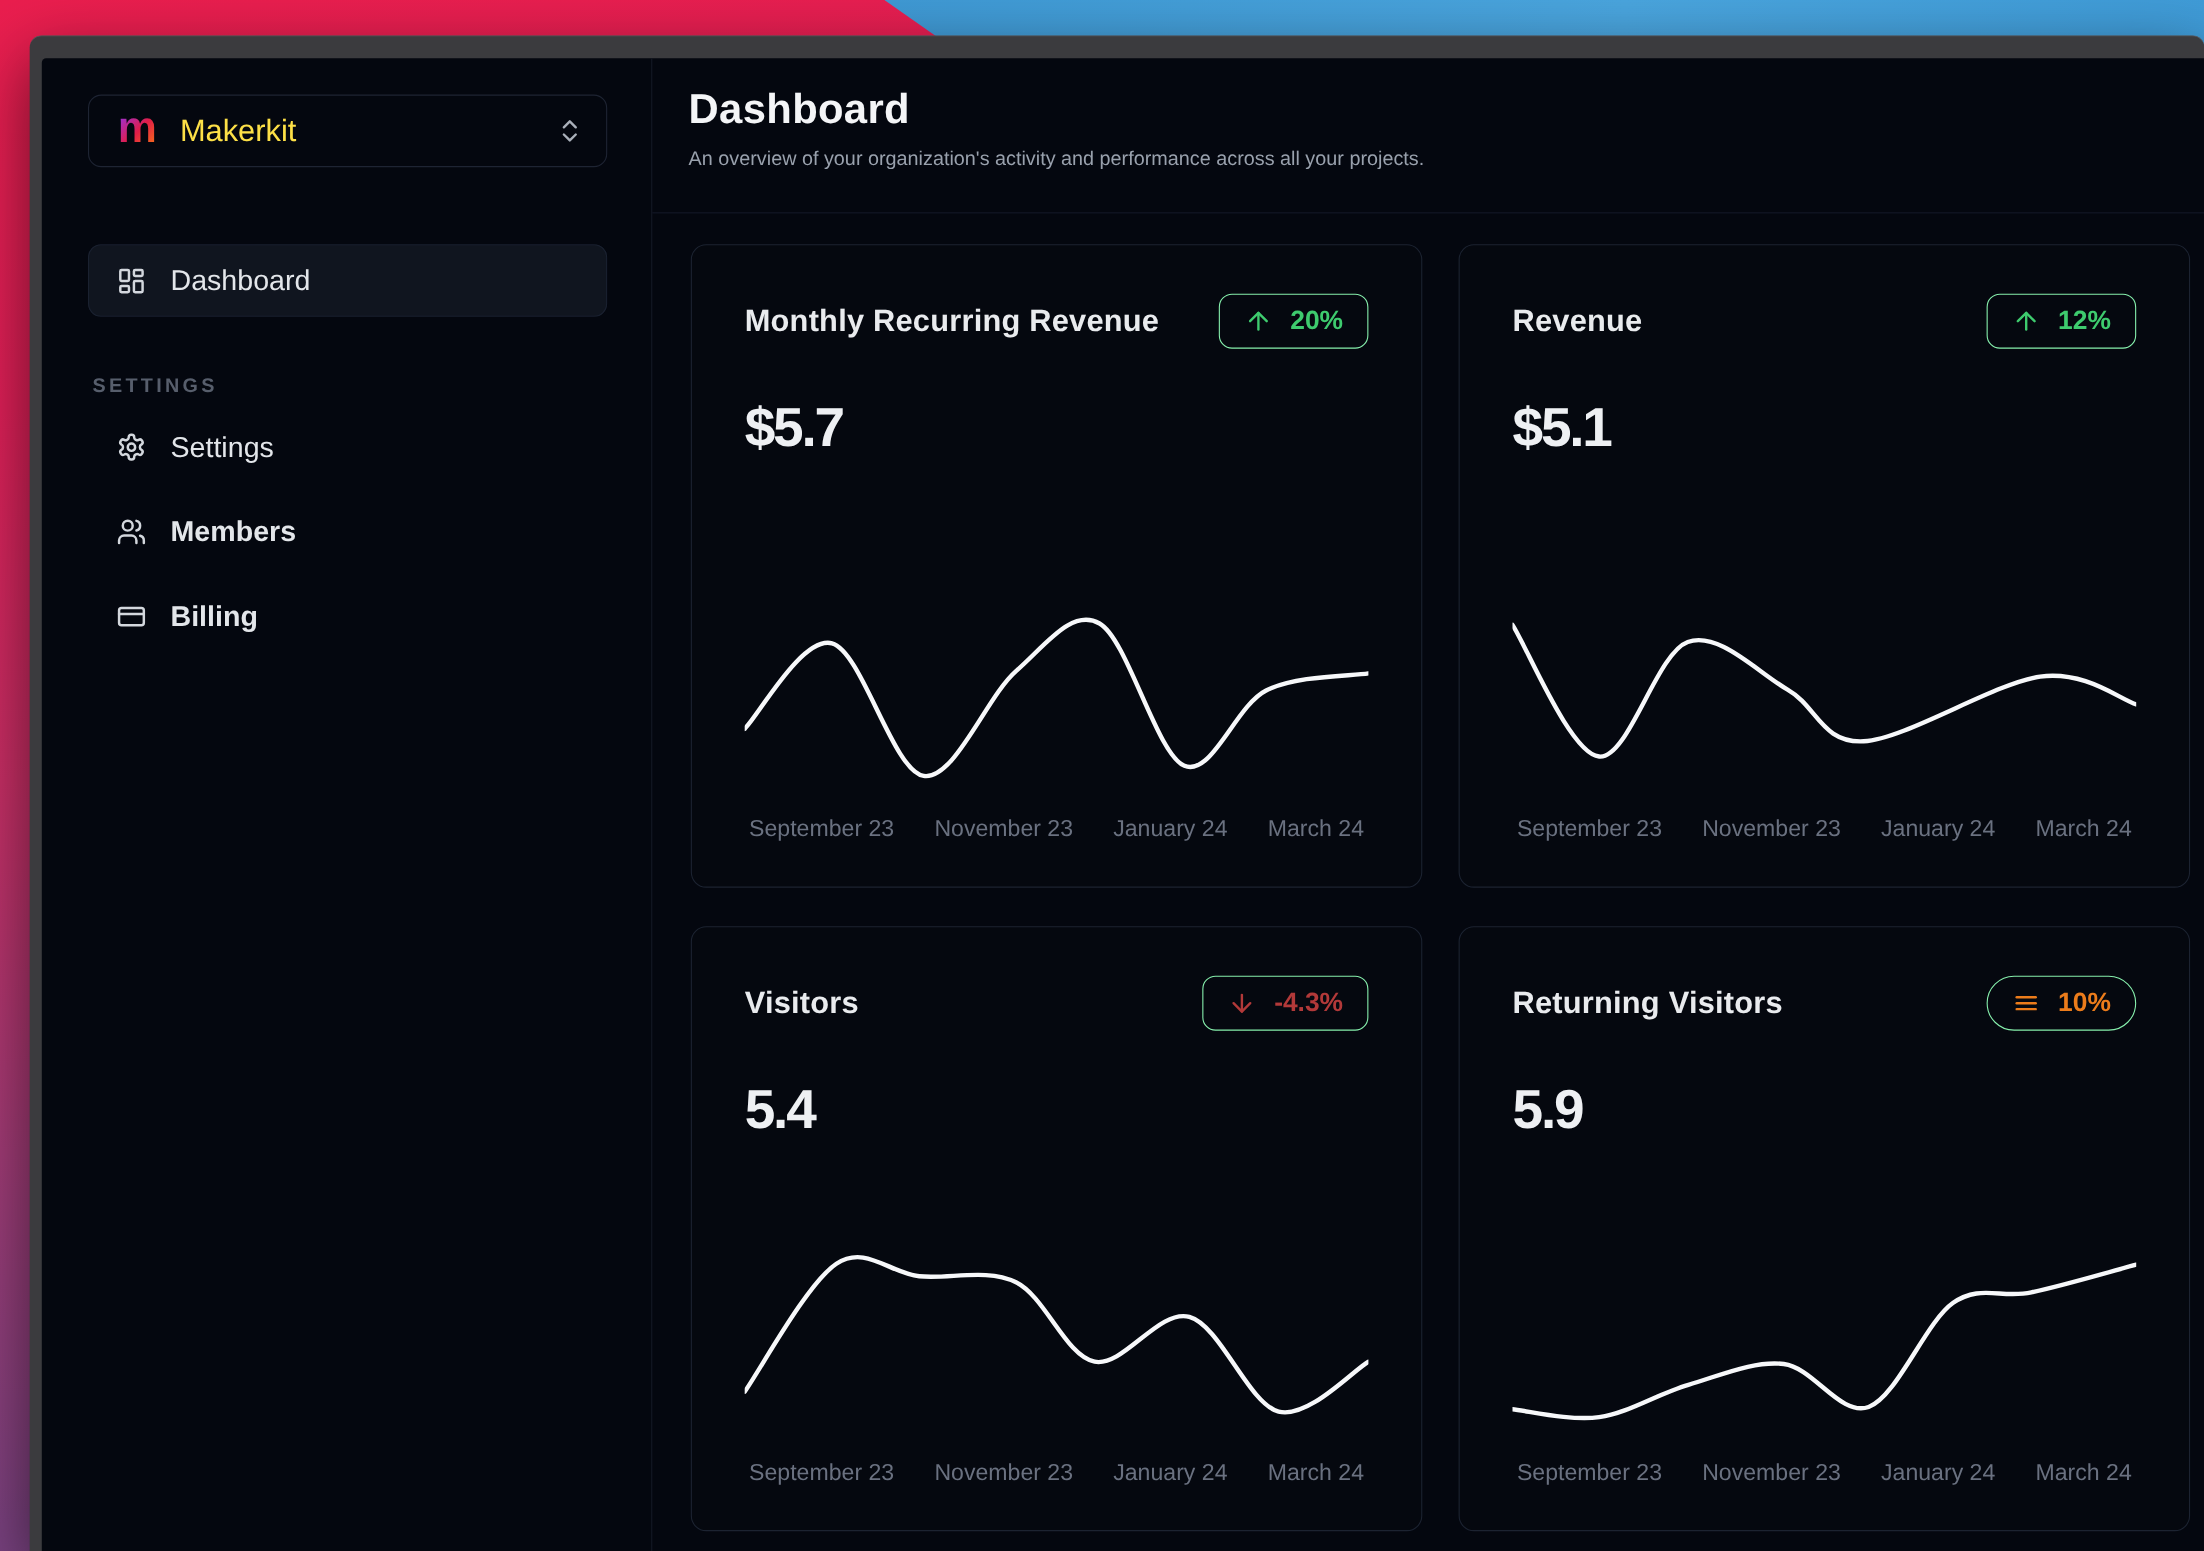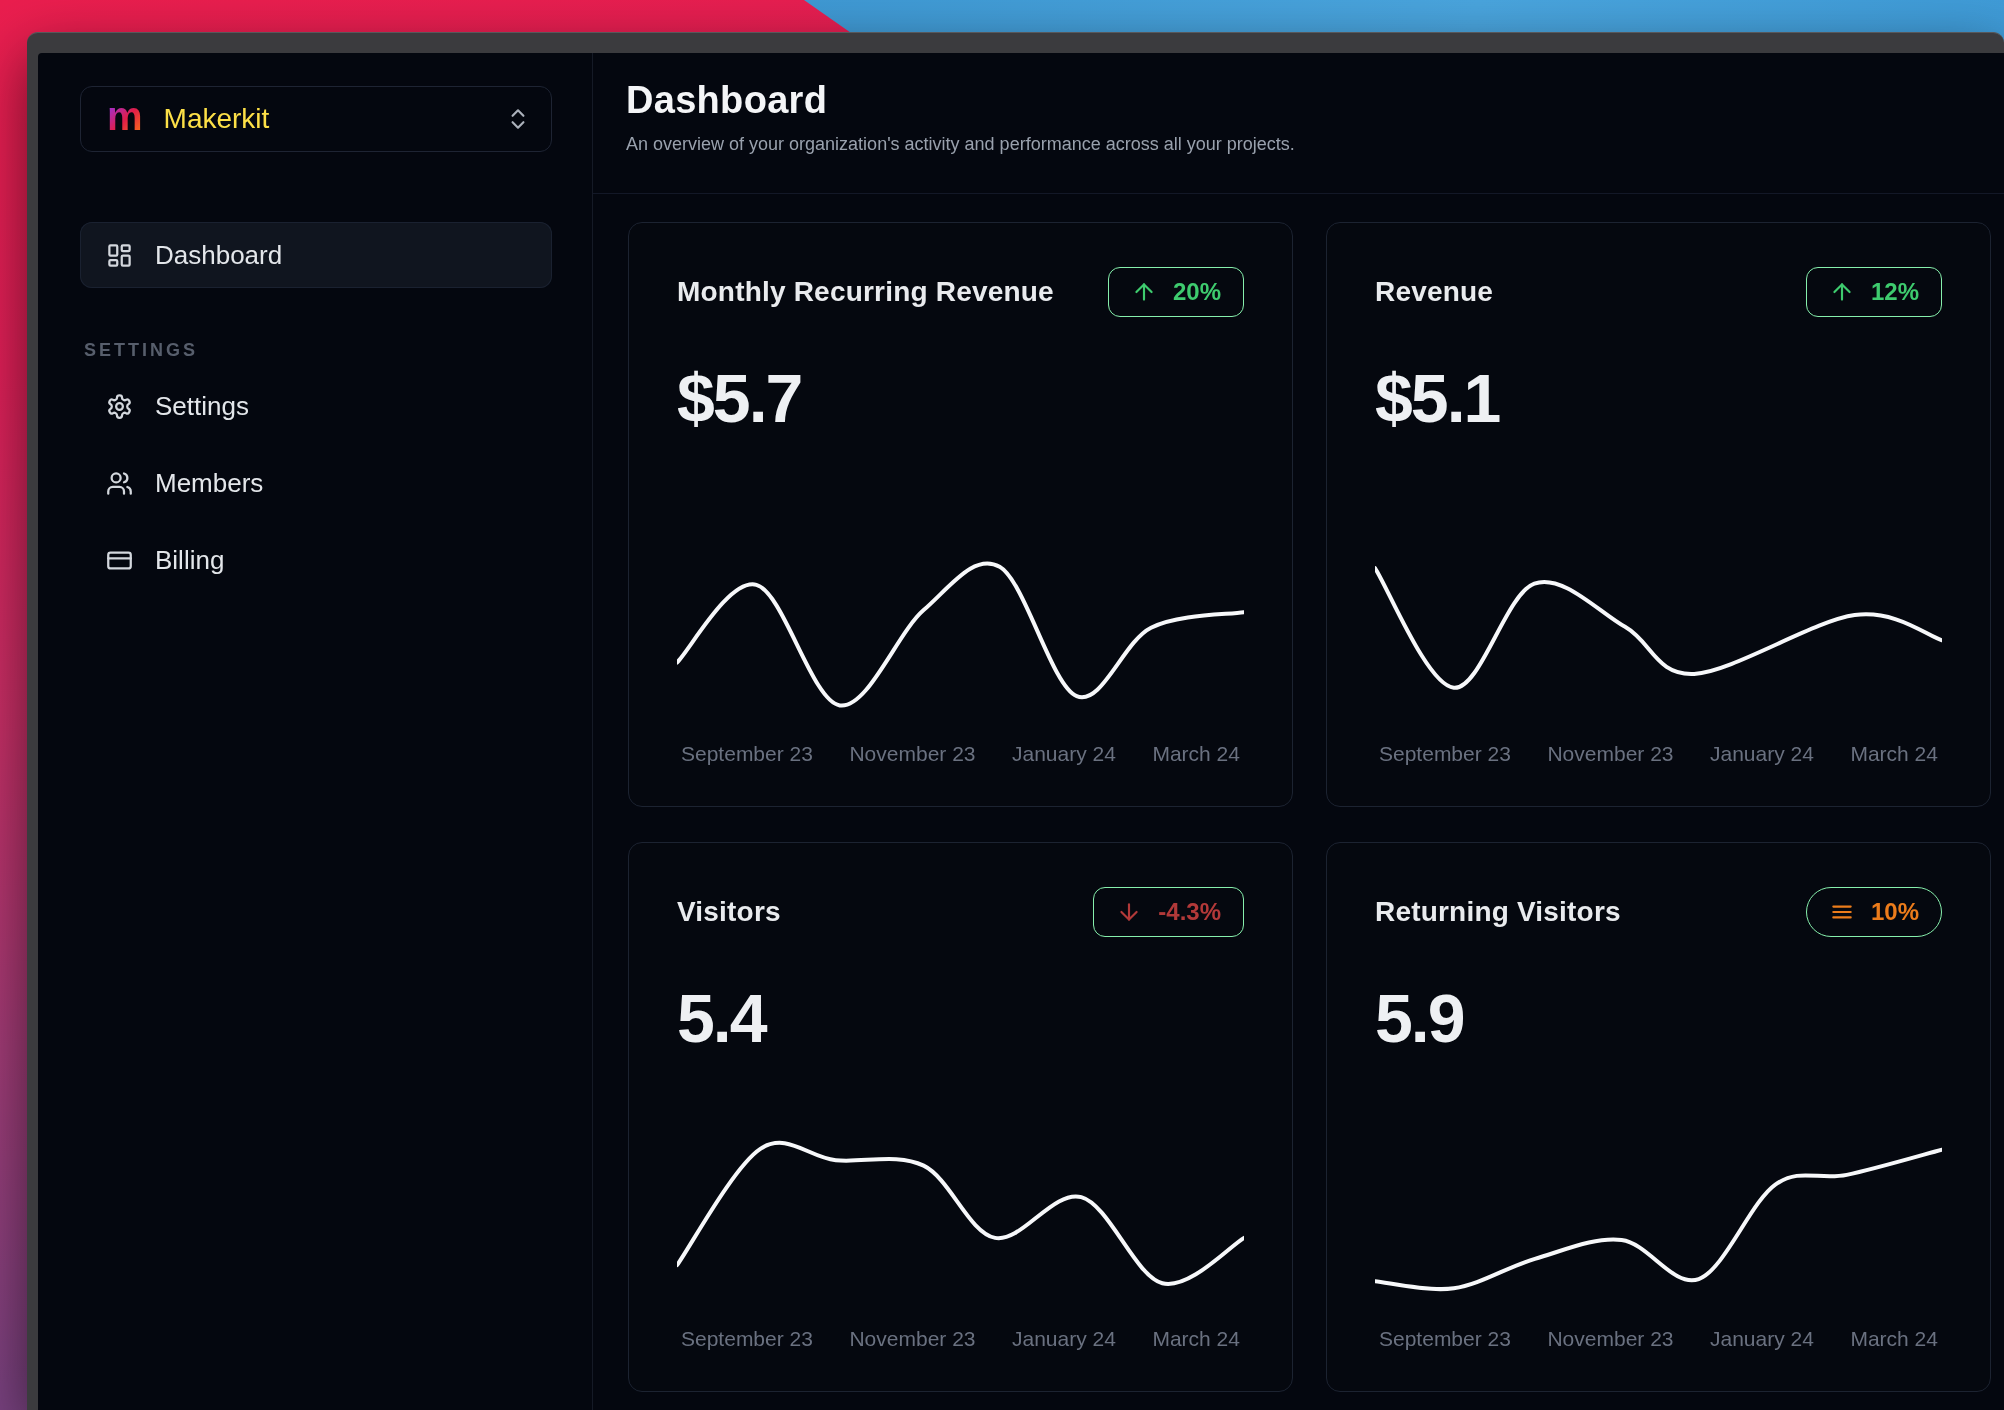--- a/index.html
+++ b/index.html
@@ -25,39 +25,39 @@
   .logo-m { font-size:40px; font-weight:700; line-height:1;
     background:linear-gradient(135deg,#9333ea 10%,#e11d48 55%,#f97316 95%);
     -webkit-background-clip:text; background-clip:text; color:transparent; transform:translateY(-3px); }
   .ws-name { font-size:28px; font-weight:500; color:#fde047; }
   .ws-chevrons { margin-left:auto; display:flex; color:#aab0ba; }
   .nav { margin-top:70px; display:flex; flex-direction:column; }
   .nav-item { height:66px; border-radius:12px; display:flex; align-items:center; gap:22px; padding:0 26px; font-size:26px; color:#e3e6ea; cursor:pointer; }
   .nav-item.active { background:#10151f; box-shadow:inset 0 0 0 1px #1a2130; }
   .nav-item .ico { display:flex; color:#d3d7dd; }
   .section-label { margin:52px 0 12px 4px; font-size:18px; font-weight:700; letter-spacing:3px; color:#575e6c; }
-  .nav-item + .nav-item { margin-top:11px; }
+  .nav-item + .nav-item { margin-top:11px;font-weight:bold; }
 
   
   .main { flex:1; display:flex; flex-direction:column; min-width:0; }
   .page-header { padding:26px 46px 38px 33px; border-bottom:1px solid #131827; }
   .page-title { font-size:38px; font-weight:700; color:#f4f5f7; letter-spacing:.3px; }
   .page-subtitle { margin-top:12px; font-size:18px; font-weight:400; color:#99a1ad; }
 
   .cards { flex:1; padding:28px 13px 0 35px; display:grid; grid-template-columns:1fr 1fr;
     grid-template-rows:585px 550px; gap:35px 33px; }
   .card { border:1px solid #1c2331; border-radius:14px; background:#05080f; padding:44px 48px 40px; display:flex; flex-direction:column; }
   .card-head { display:flex; align-items:center; justify-content:space-between; gap:20px; }
   .card-title { font-size:28px; font-weight:600; color:#e9ebee; letter-spacing:.2px; }
   .badge { display:flex; align-items:center; gap:16px; border:1px solid #86efac; border-radius:12px; padding:10px 22px; font-size:24px; font-weight:600; }
   .badge .b-ico { display:flex; }
   .trend-up { color:#3ecb6e; }
   .trend-down { color:#b23939; }
   .trend-flat { color:#ec7c1b;border-radius:25px; }
-  .card-value { margin-top:42px; font-size:68px; font-weight:700; color:#eef0f3; letter-spacing:-2px; }
+  .card-value { margin-top:42px; font-size:50px; font-weight:700; color:#eef0f3; letter-spacing:-2px; }
   .spark { margin-top:auto; width:100%; height:168px; display:block; }
   .spark path { fill:none; stroke:#f7f8fa; stroke-width:4; stroke-linecap:round; stroke-linejoin:round; vector-effect:non-scaling-stroke; }
   .axis { display:flex; justify-content:space-between; margin-top:24px; padding:0 4px; font-size:21px; color:#6a7180; }
   svg.lucide { fill:none; stroke:currentColor; stroke-width:2; stroke-linecap:round; stroke-linejoin:round; }
 </style>
 </head>
 <body>
 
 <div class="wp-blue"></div>
 

